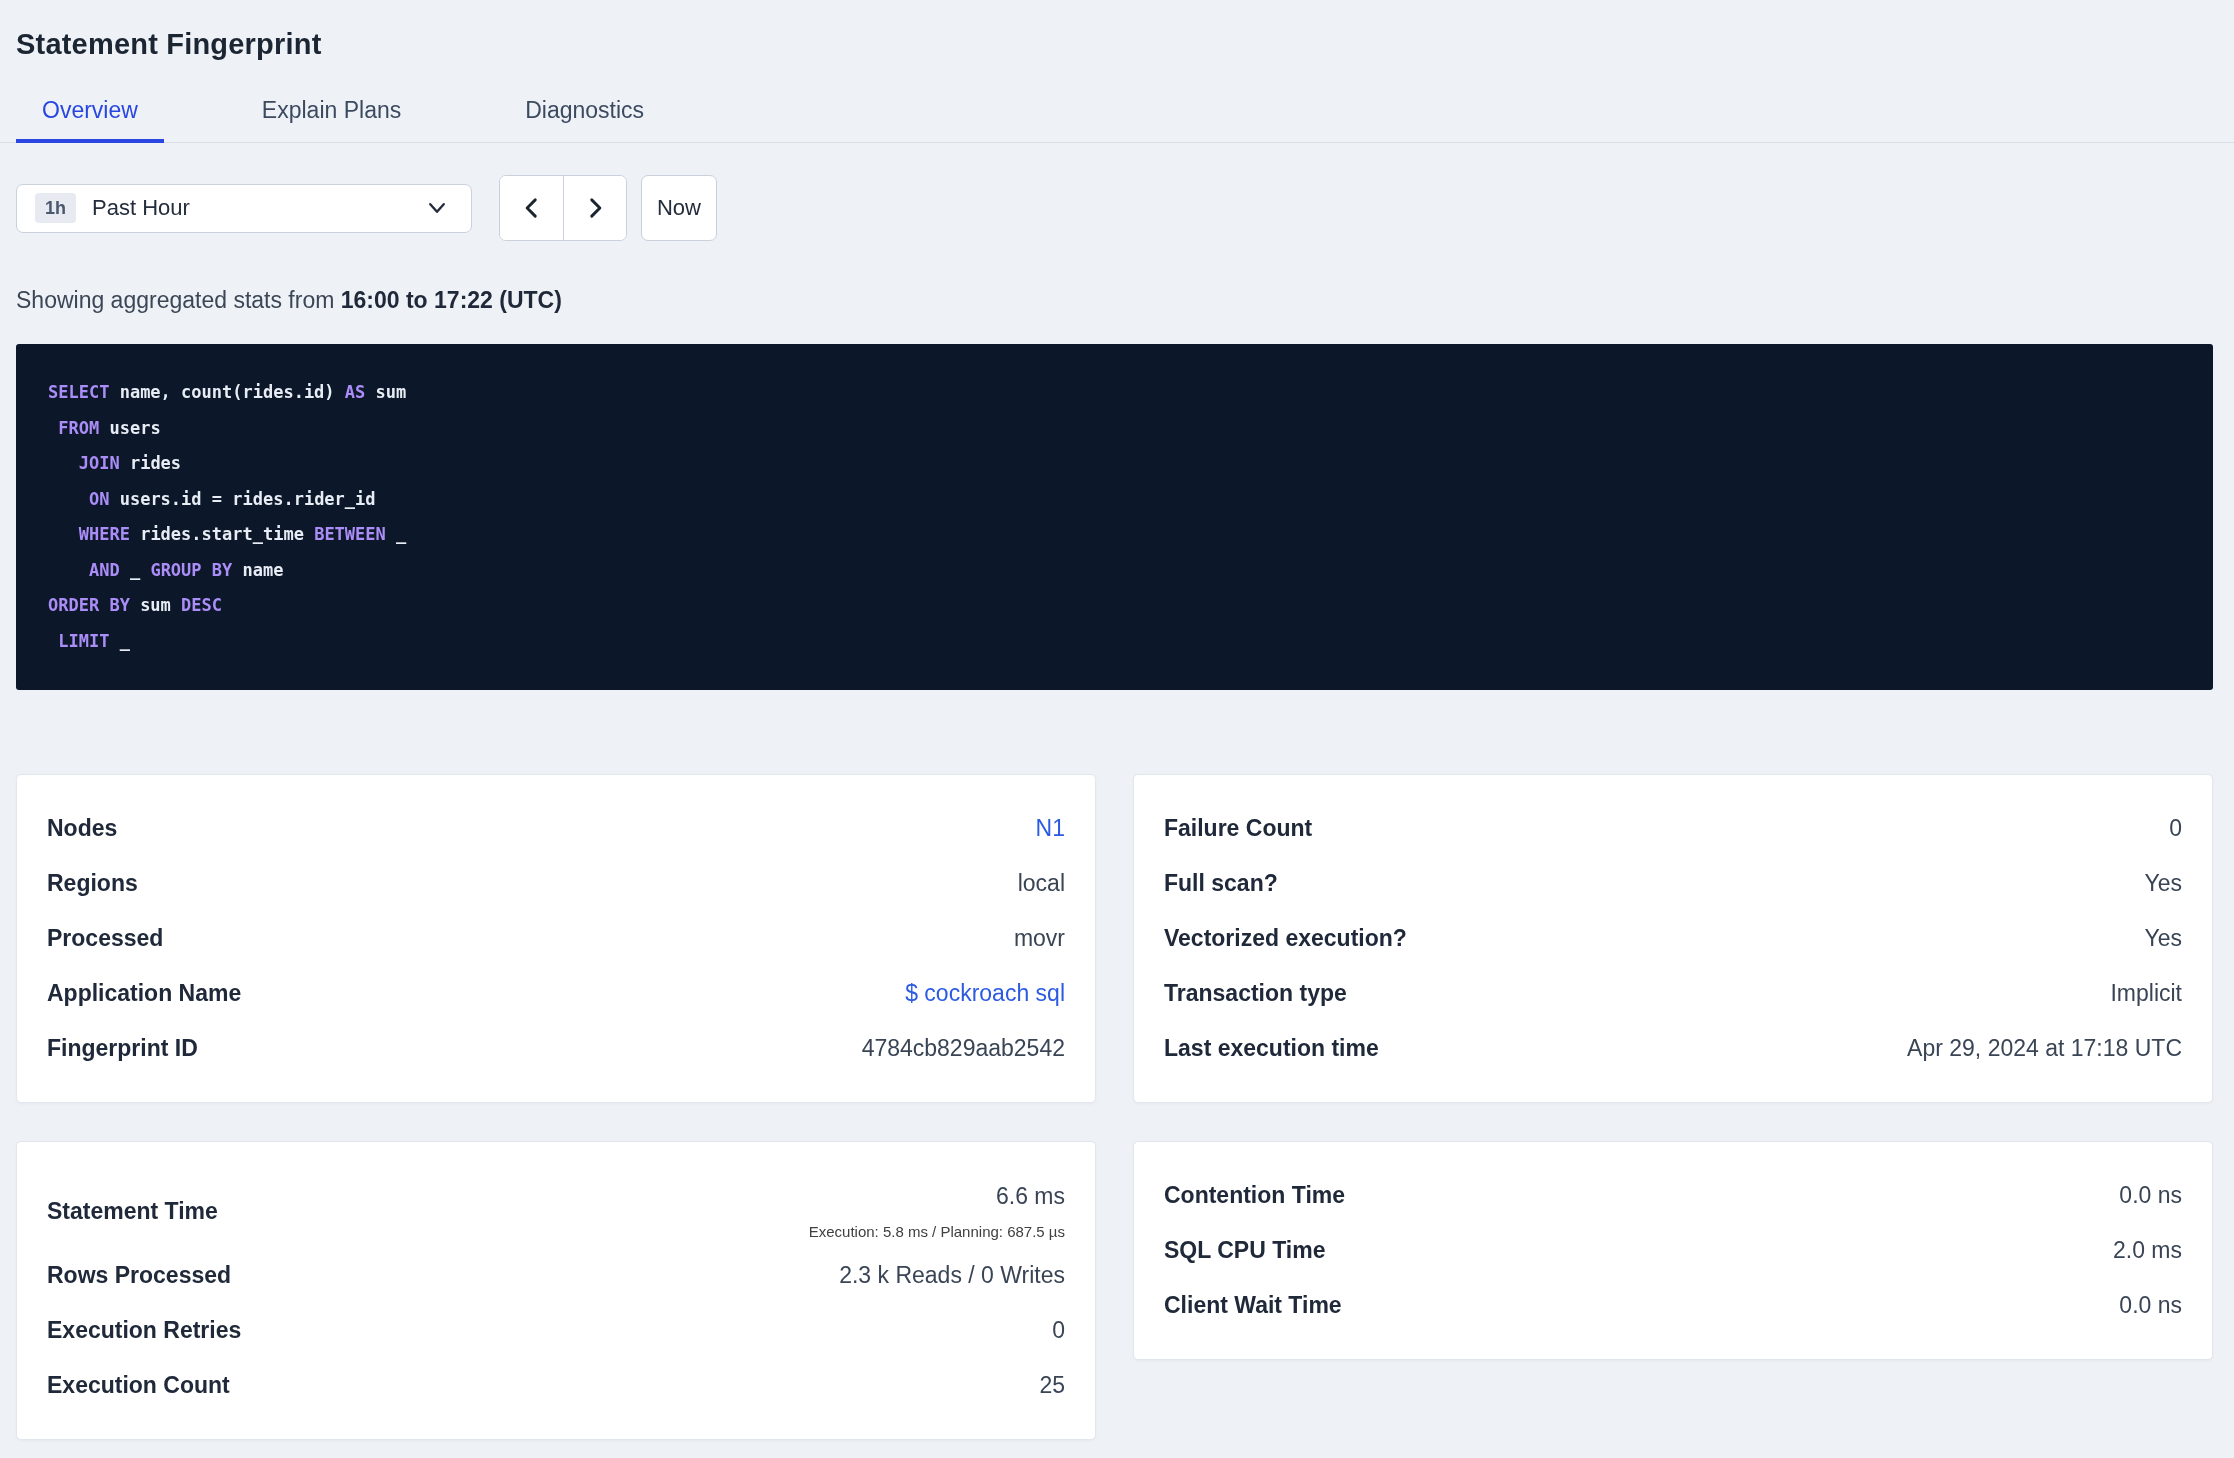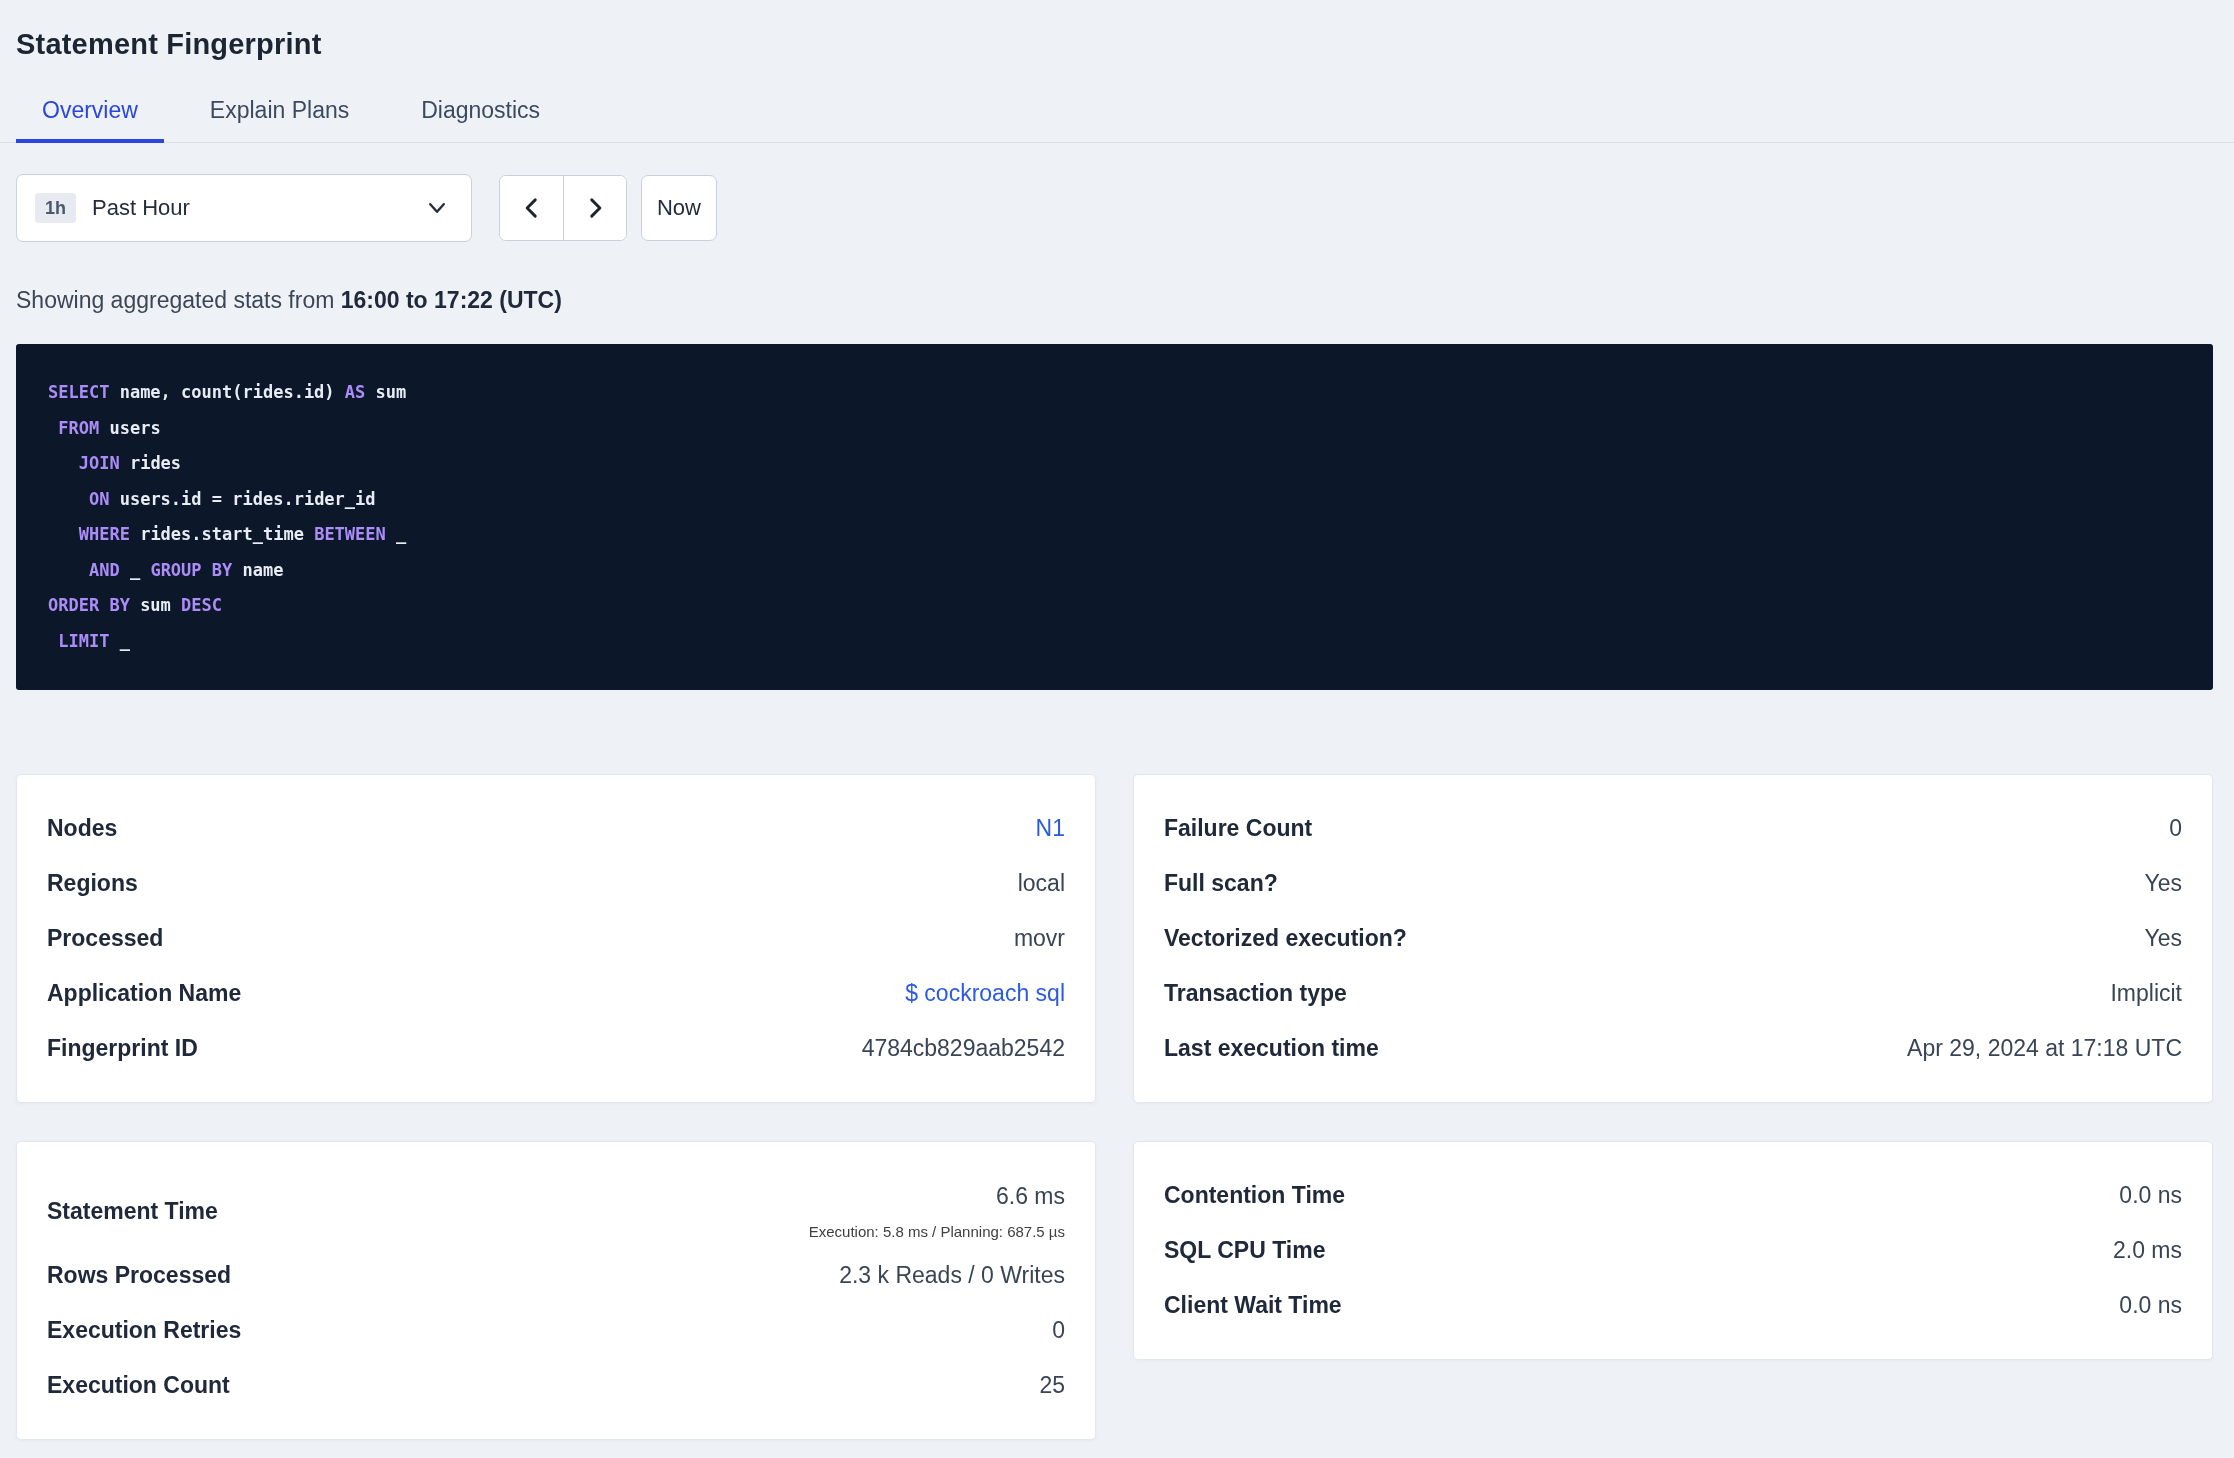--- a/index.html
+++ b/index.html
@@ -25,21 +25,21 @@
     font-size: 29px;
     font-weight: 700;
     color: #1c2633;
     margin: 0 0 36px 0;
     letter-spacing: 0.2px;
   }
 
   
   .tabbar {
     display: flex;
-    gap: 20px;
+    gap: 72px;
     margin: 0 -21px 0 -16px;
     padding: 0 21px 0 16px;
     border-bottom: 1px solid #d9dfe7;
   }
   .tab {
     font-size: 23px;
     color: #3c4a60;
     padding: 0 26px 18px 26px;
     position: relative;
     cursor: pointer;
@@ -56,21 +56,21 @@
 
   
   .controls {
     display: flex;
     align-items: center;
     margin-top: 32px;
     height: 66px;
   }
   .time-dropdown {
     width: 456px;
-    height: 68px;
+    height: 49px;
     background: #fff;
     border: 1px solid #c9d1dc;
     border-radius: 7px;
     display: flex;
     align-items: center;
     padding: 0 22px 0 18px;
     cursor: pointer;
   }
   .range-badge {
     background: #e7ebf1;

